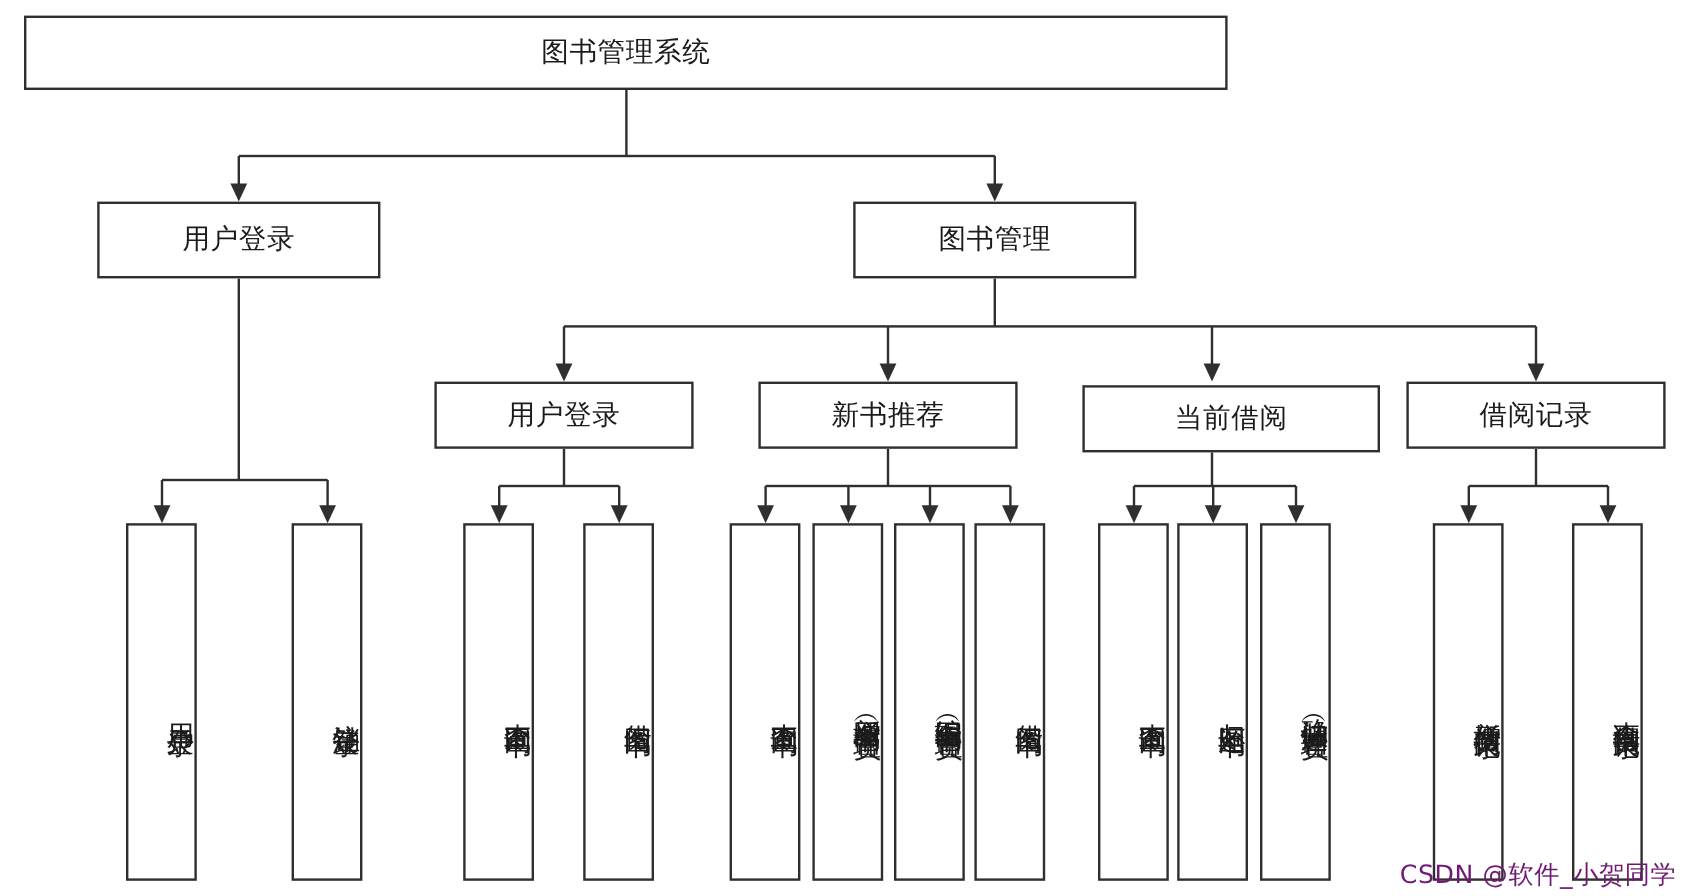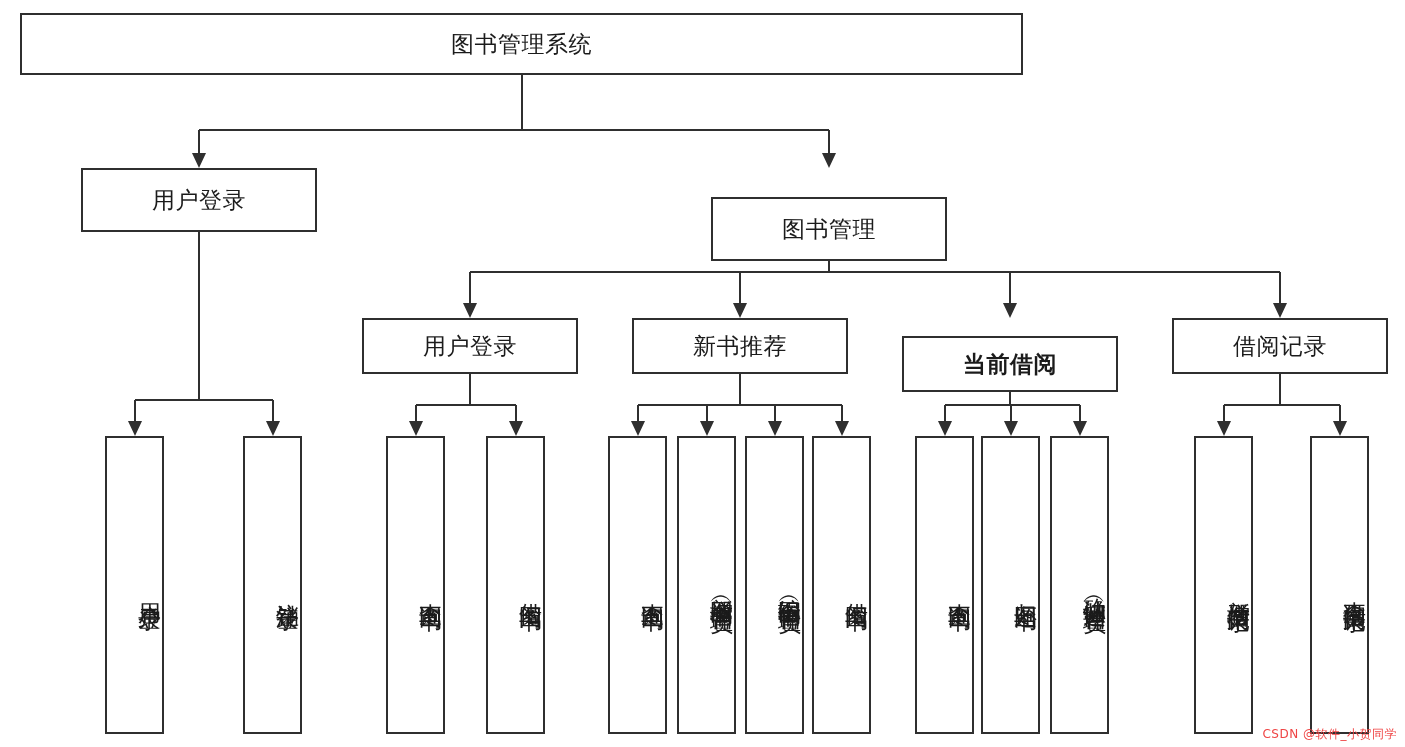--- a/index.html
+++ b/index.html
@@ -62,22 +62,22 @@
     width:0;height:0;
     border-left:7px solid transparent;
     border-right:7px solid transparent;
     border-top:15px solid #2f2f2f;
   }
   
   #watermark{
     position:absolute;
     right:8px;
     bottom:4px;
-    font-size:12px;
-    color:#ef4444;
+    font-size:21px;
+    color:#701a75;
     letter-spacing:0.5px;
     white-space:nowrap;
     pointer-events:none;
   }
 </style>
 </head>
 <body>
 
 <div id="canvas">
 
@@ -136,30 +136,30 @@
       <div class="arrow" style="left: 1332.5px; top: 421px;"></div>
     </div>
 
   <div id="nodes">
       <div class="node root" style="left: 20px; top: 13px; width: 1003px; height: 62px;">
         <span class="lbl">图书管理系统</span>
       </div>
       <div class="node h" style="left: 81px; top: 168px; width: 236px; height: 64px;">
         <span class="lbl">用户登录</span>
       </div>
-      <div class="node h" style="left: 711px; top: 168px; width: 236px; height: 64px; margin-top: 29px;">
+      <div class="node h" style="left: 711px; top: 168px; width: 236px; height: 64px;">
         <span class="lbl">图书管理</span>
       </div>
       <div class="node h" style="left: 362px; top: 318px; width: 216px; height: 56px;">
         <span class="lbl">用户登录</span>
       </div>
       <div class="node h" style="left: 632px; top: 318px; width: 216px; height: 56px;">
         <span class="lbl">新书推荐</span>
       </div>
-      <div class="node h" style="left: 902px; top: 336px; width: 216px; height: 56px; font-weight: bold;">
+      <div class="node h" style="left: 902px; top: 321px; width: 248px; height: 56px;">
         <span class="lbl">当前借阅</span>
       </div>
       <div class="node h" style="left: 1172px; top: 318px; width: 216px; height: 56px;">
         <span class="lbl">借阅记录</span>
       </div>
       <div class="node v" style="left: 105px; top: 436px; width: 59px; height: 298px;">
         <span class="lbl">用户登录</span>
       </div>
       <div class="node v" style="left: 243px; top: 436px; width: 59px; height: 298px;">
         <span class="lbl">注销登录</span>

